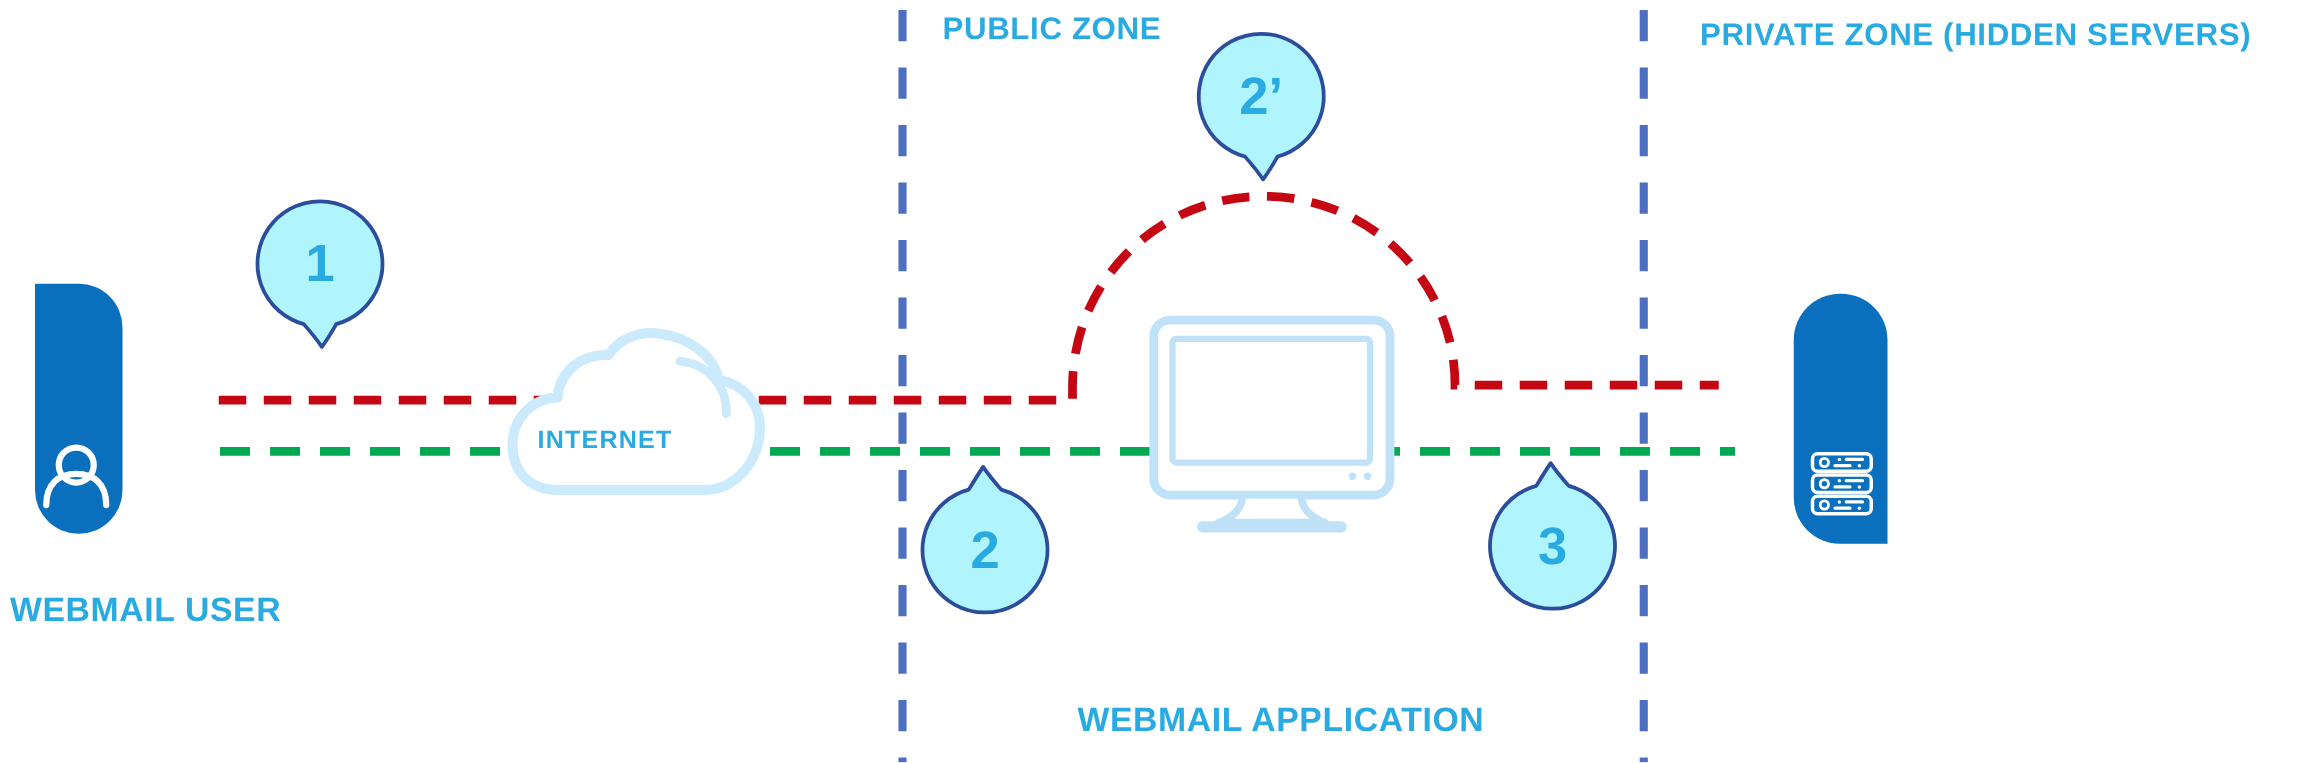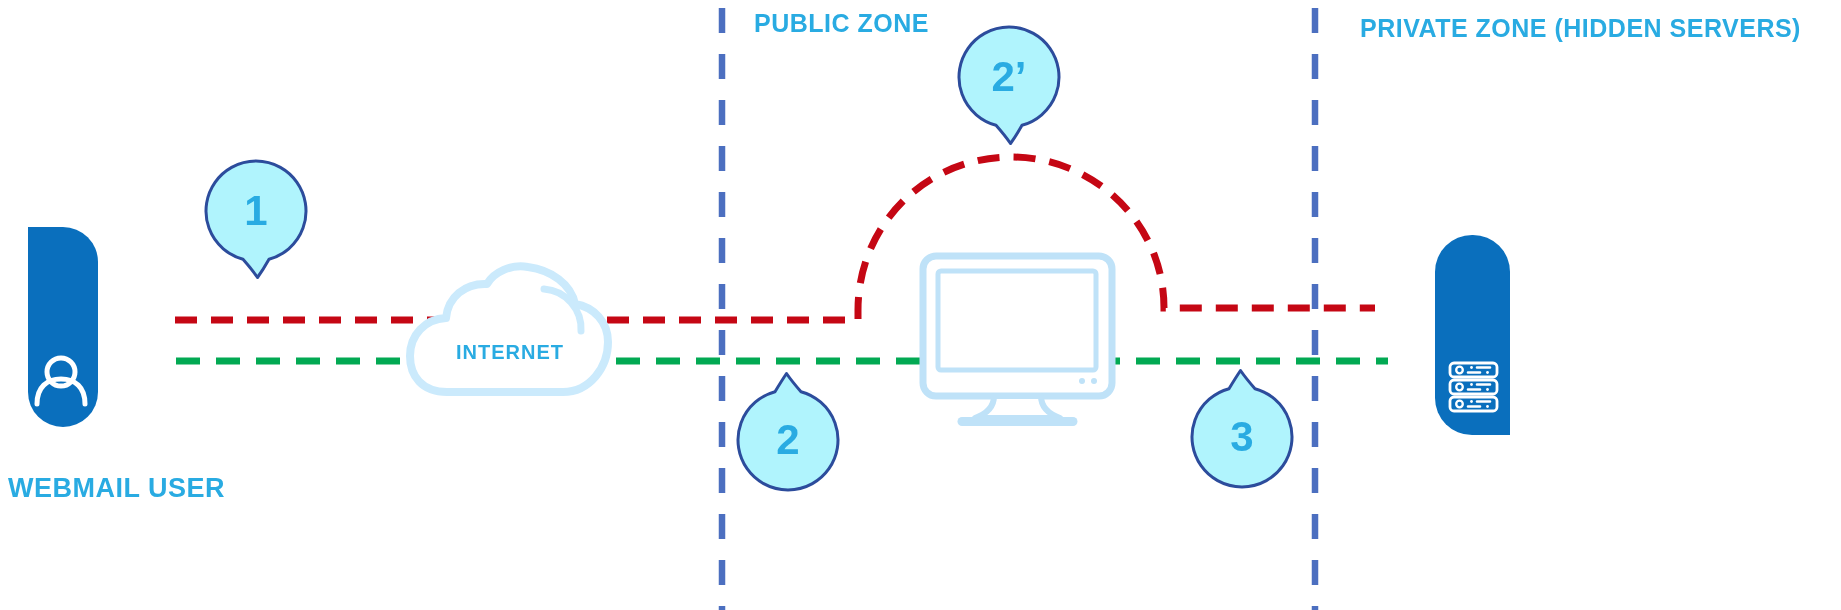--- a/index.html
+++ b/index.html
@@ -5,21 +5,21 @@
   html,body{margin:0;padding:0;background:#fff;}
   #stage{
     position:relative;width:1841px;height:610px;overflow:hidden;
     background:#fff;font-family:"Liberation Sans",sans-serif;
   }
   #stage svg{position:absolute;left:0;top:0;}
   .lbl{
     position:absolute;font-weight:bold;color:var(--accent_blue);
     letter-spacing:.5px;white-space:nowrap;line-height:1.1;
   }
-  .lbl.center{text-align:center;}
+  .lbl.center{}
   .zone-line{stroke:var(--zone_line_blue);stroke-width:6.5;stroke-dasharray:25 21;fill:none;}
   .red-path{stroke:var(--red_path);stroke-width:7;stroke-dasharray:22 14;fill:none;}
   .green-path{stroke:var(--green_path);stroke-width:7;stroke-dasharray:24 16;fill:none;}
   .solid-node{fill:var(--dark_blue);}
   .white-line{stroke:#ffffff;fill:none;}
   .cloud-shape{fill:#ffffff;stroke:var(--cloud_blue);stroke-width:8;stroke-linejoin:round;}
   .cloud-arc{fill:none;stroke:var(--cloud_blue);stroke-width:7;stroke-linecap:round;}
   .mon{stroke:var(--icon_blue);fill:#ffffff;}
   .mon-fill{fill:var(--icon_blue);stroke:none;}
   .mon-line{stroke:var(--icon_blue);fill:none;}
@@ -110,19 +110,20 @@
   </svg>
 
   <div class="lbl" style="left:1360px;top:15px;font-size:25px;">PRIVATE ZONE (HIDDEN SERVERS)</div>
 
   <div class="lbl" style="left:754px;top:10px;font-size:25px;">PUBLIC ZONE</div>
 
   <div class="lbl" style="left:8px;top:474px;font-size:27px;">WEBMAIL USER</div>
 
   <div class="lbl center" style="left:430px;top:341px;width:160px;font-size:20px;letter-spacing:1px;">INTERNET</div>
 
+  <div class="lbl center" style="left:862px;top:562px;width:320px;font-size:27px;">WEBMAIL APPLICATION</div>
 
 
   <div class="num" style="left:216px;top:188px;">1</div>
   <div class="num" style="left:969px;top:54px;">2’</div>
   <div class="num" style="left:748px;top:417px;">2</div>
   <div class="num" style="left:1202px;top:414px;">3</div>
 </div>
 
 </body></html>

